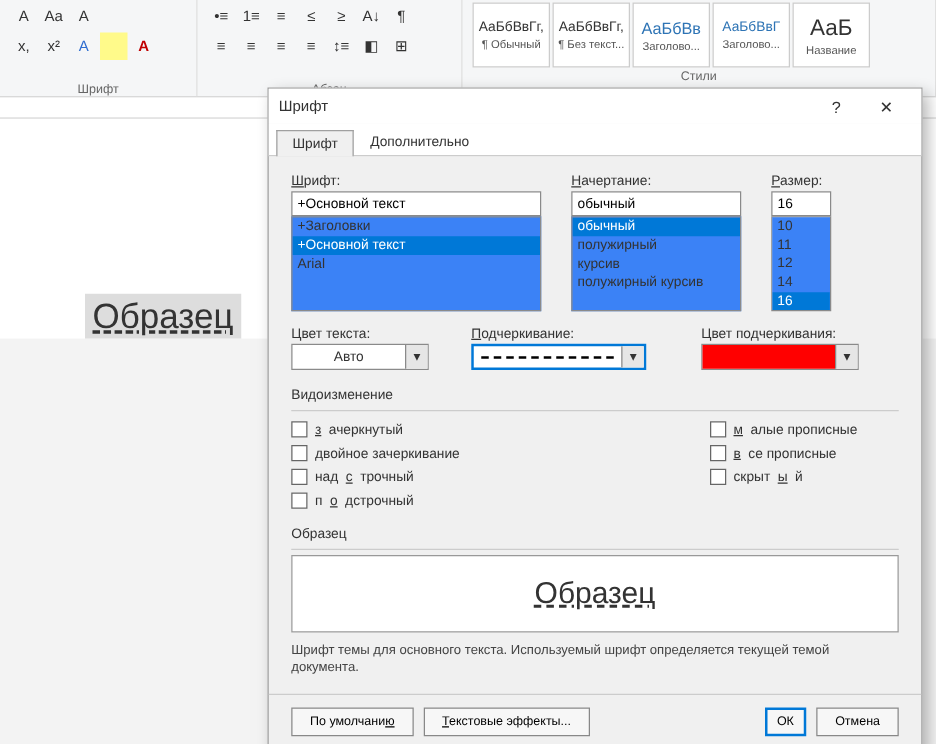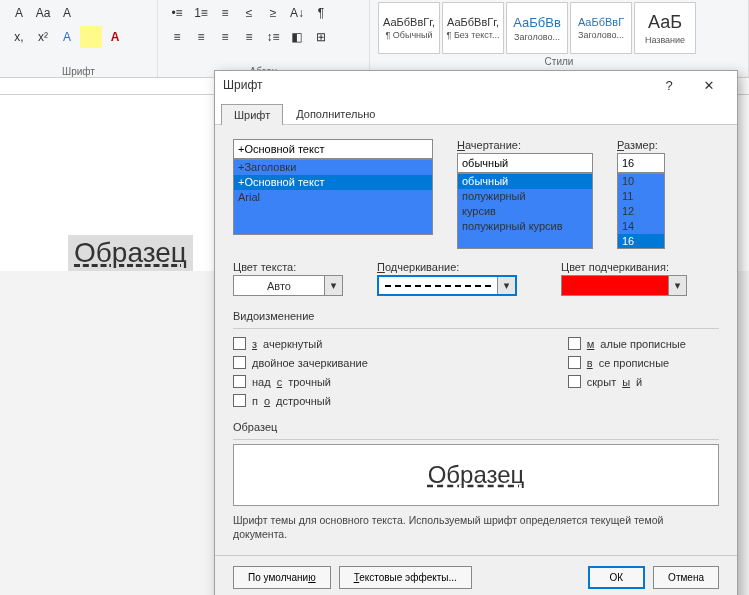--- a/index.html
+++ b/index.html
@@ -38,21 +38,21 @@
     .fieldset-label { font-size: 11px; margin: 14px 0 6px; }
     .checks { display: flex; flex-direction: column; gap: 6px; }
     .check-row { display: flex; align-items: center; gap: 6px; font-size: 11px; }
     .checkbox { width: 13px; height: 13px; border: 1px solid #666; background: #fff; cursor: pointer; }
     .two-col { display: flex; gap: 200px; }
     .preview-box { border: 1px solid #999; background: #fff; height: 62px; display: flex; align-items: center; justify-content: center; margin-top: 4px; }
     .preview-text { font-size: 24px; text-decoration: underline dashed; }
     .desc { font-size: 10.5px; color: #444; margin-top: 8px; line-height: 1.3; }
     .dlg-footer { display: flex; padding: 10px 18px 14px; gap: 8px; align-items: center; }
     .btn { height: 23px; padding: 0 14px; border: 1px solid #888; background: #f7f7f7; font-size: 10px; cursor: pointer; }
-    .btn.primary { border: 2px solid #0078d7; padding: 0 20px; text-align: center; }
+    .btn.primary { border: 2px solid #0078d7; padding: 0 8px; text-align: center; }
     .spacer { flex: 1; }
     .underline-swatch { flex: 1; height: 100%; display: flex; align-items: center; padding: 0 6px; }
     .dash-line { width: 100%; border-bottom: 2px dashed #000; }
     .color-swatch { flex: 1; height: 100%; background: red; }
     .u-accel { text-decoration: underline; }
     hr.sect { border: none; border-top: 1px solid #ccc; margin: 0; }
   </style>
 </head>
 <body>
 
@@ -137,20 +137,21 @@
     <span class="dlg-sys-btn">✕</span>
   </div>
   <div class="dlg-tabs">
     <div class="dlg-tab active">Шрифт</div>
     <div class="dlg-tab">Дополнительно</div>
   </div>
   <div class="dlg-body">
 
     <div class="row">
       <div class="col" style="width:200px;">
+        <span class="lbl"><span class="u-accel">Ш</span><span>рифт:</span></span>
         <input class="input-text" value="+Основной текст" style="">
         <div class="listbox">
           <div class="list-item">+Заголовки</div>
           <div class="list-item sel">+Основной текст</div>
           <div class="list-item">Arial</div>
         </div>
       </div>
       <div class="col" style="width:136px;">
         <span class="lbl"><span class="u-accel">Н</span>ачертание:</span>
         <input class="input-text" value="обычный" style="">

